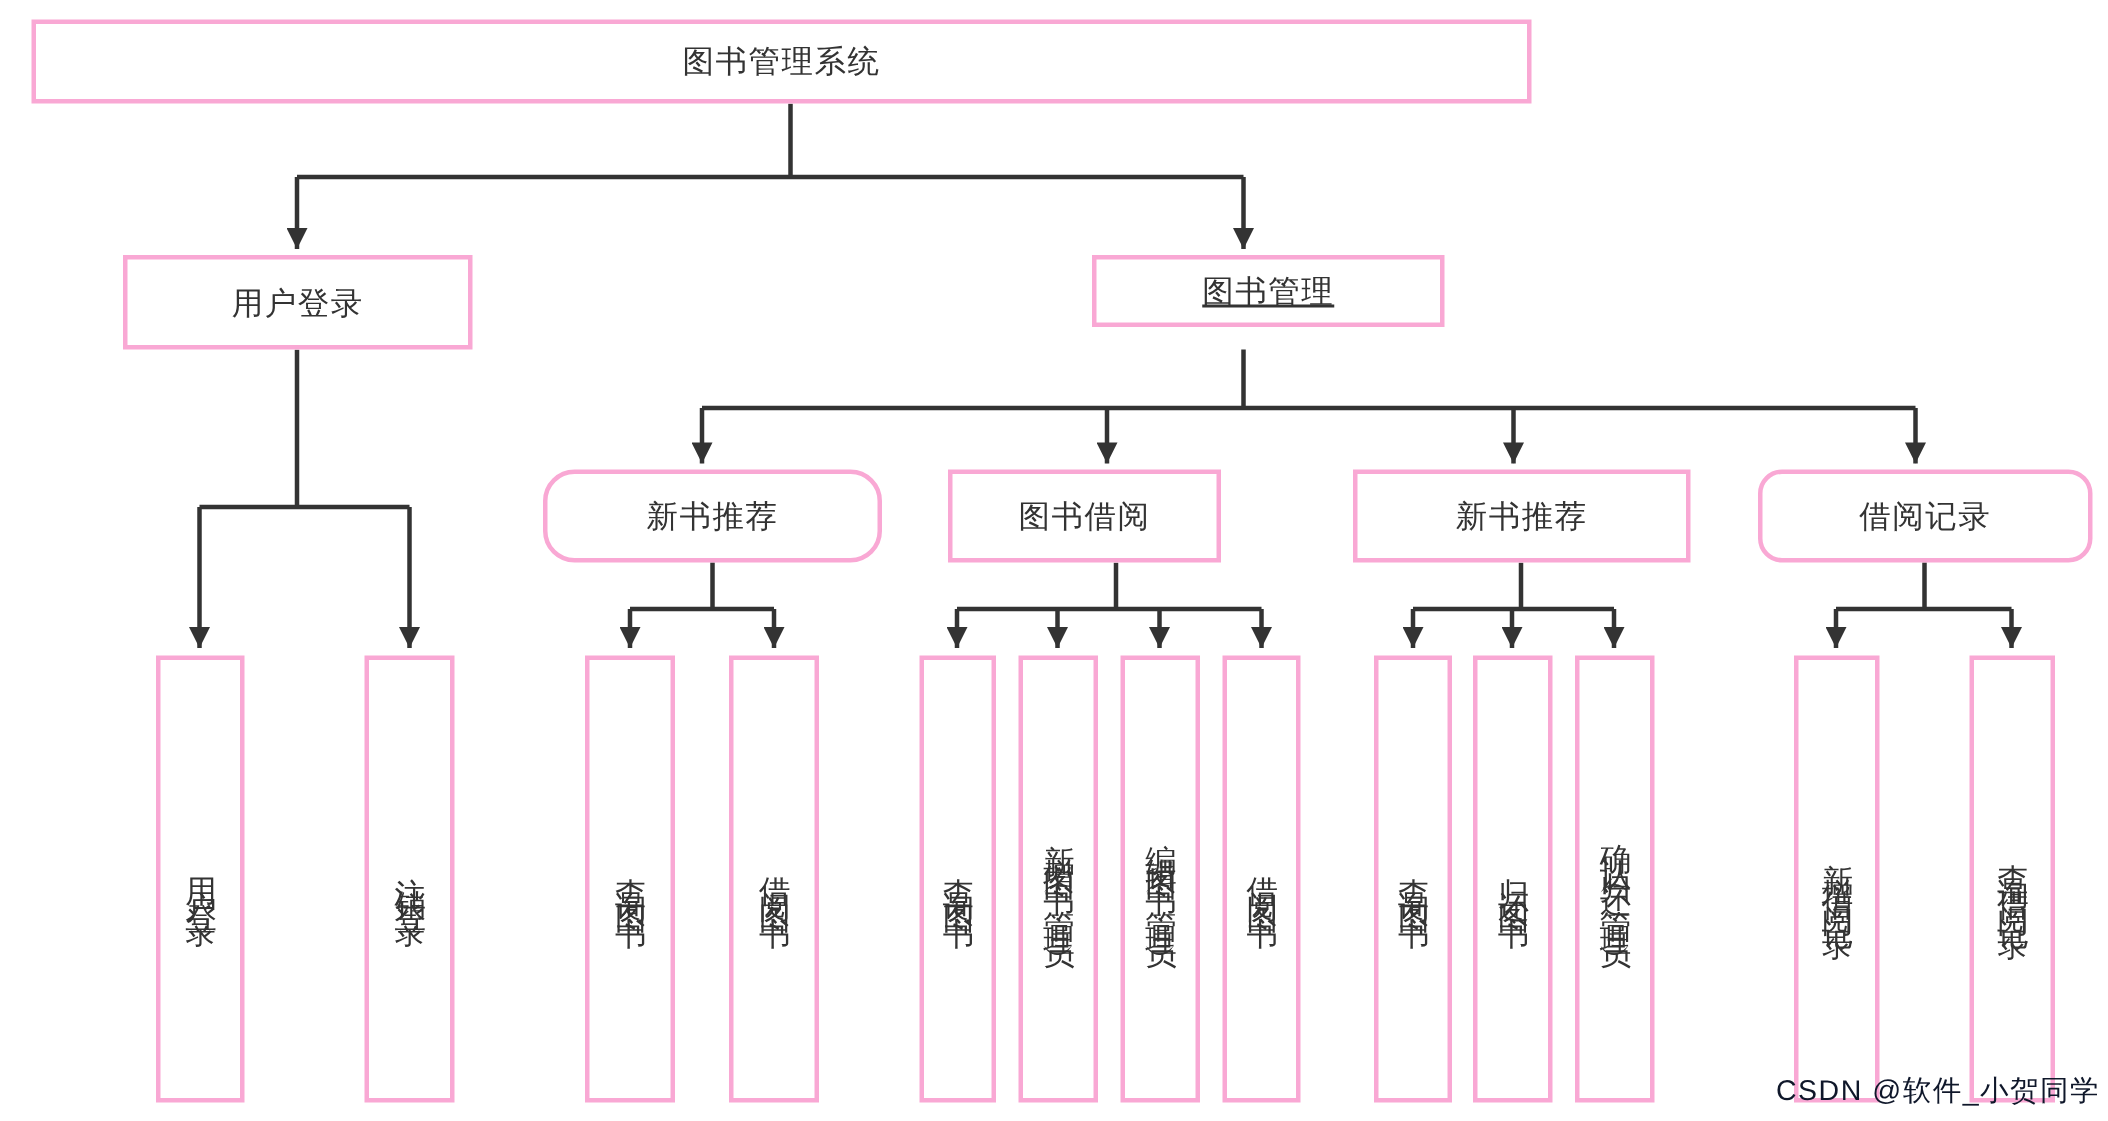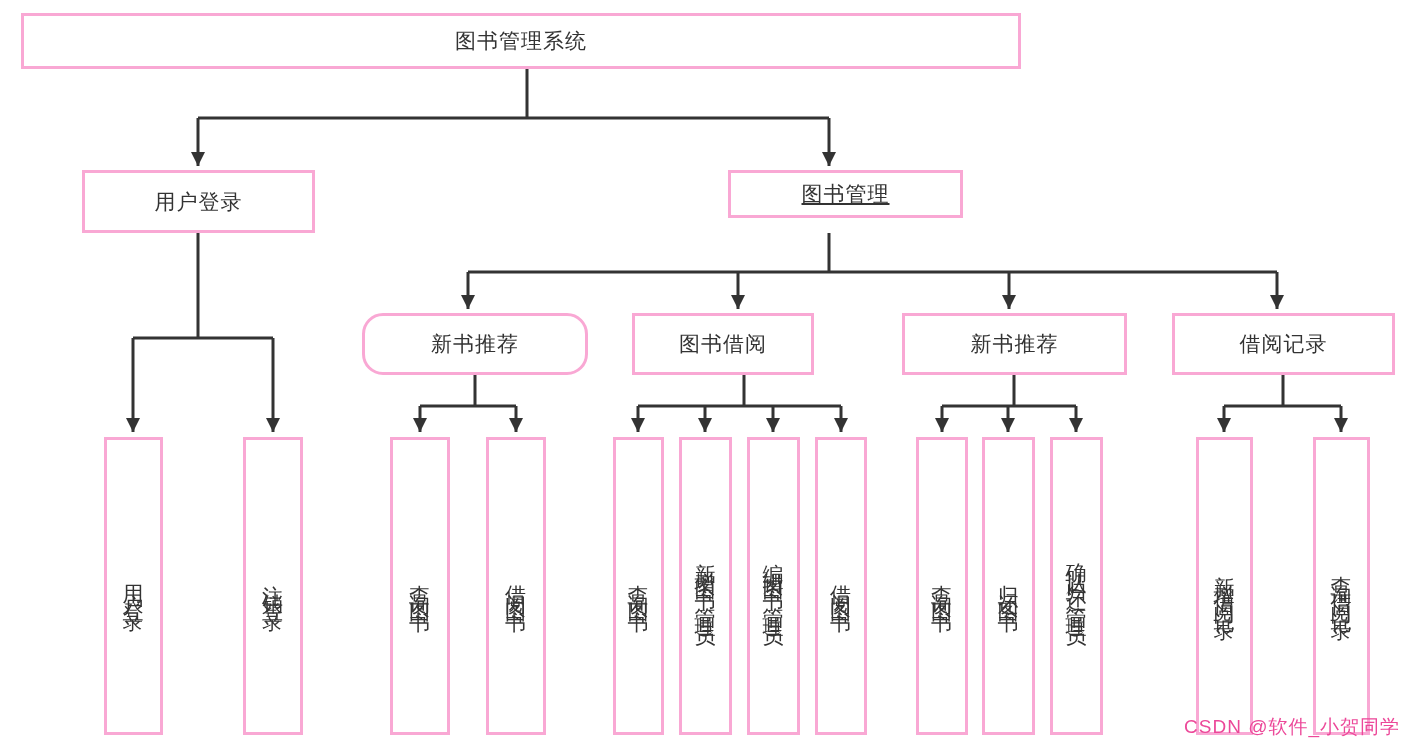--- a/index.html
+++ b/index.html
@@ -13,21 +13,21 @@
     border:3px solid #f9a8d4; color:#333333;
     display:flex; align-items:center; justify-content:center;
     z-index:2; font-size:21px;
   }
   .h-node { letter-spacing:1px; white-space:nowrap; }
   .v-node {
     writing-mode:vertical-lr; text-orientation:mixed;
     letter-spacing:9px; line-height:1;
   }
   .watermark {
-    position:absolute; z-index:6; color:#ec4899; font-size:19px;
+    position:absolute; z-index:6; color:#0f172a; font-size:19px;
     letter-spacing:1px; white-space:nowrap;
   }
 </style>
 </head>
 <body>
 
 <div id="stage">
 
   <svg id="wires" viewBox="0 0 1405 747" xmlns="http://www.w3.org/2000/svg">
     <defs>
@@ -68,21 +68,21 @@
   </svg>
 
   <div class="node h-node" style="left:21px; top:13px; width:1000px; height:56px;">图书管理系统</div>
 
   <div class="node h-node" style="left:82px; top:170px; width:233px; height:63px;">用户登录</div>
   <div class="node h-node" style="left:728px; top:170px; width:235px; height:48px;text-decoration:underline;">图书管理</div>
 
   <div class="node h-node" style="left:362px; top:313px; width:226px; height:62px;border-radius:21px;">新书推荐</div>
   <div class="node h-node" style="left:632px; top:313px; width:182px; height:62px;">图书借阅</div>
   <div class="node h-node" style="left:902px; top:313px; width:225px; height:62px;">新书推荐</div>
-  <div class="node h-node" style="left:1172px; top:313px; width:223px; height:62px;">借阅记录</div>
+  <div class="node h-node" style="left:1172px; top:313px; width:223px; height:62px;border-radius:16px;">借阅记录</div>
 
   <div class="node v-node" style="left:104px; top:437px; width:59px; height:298px;">用户登录</div>
   <div class="node v-node" style="left:243px; top:437px; width:60px; height:298px;">注销登录</div>
 
   <div class="node v-node" style="left:390px; top:437px; width:60px; height:298px;">查询图书</div>
   <div class="node v-node" style="left:486px; top:437px; width:60px; height:298px;">借阅图书</div>
 
   <div class="node v-node" style="left:613px; top:437px; width:51px; height:298px;">查询图书</div>
   <div class="node v-node" style="left:679px; top:437px; width:53px; height:298px;">新增图书（管理员）</div>
   <div class="node v-node" style="left:747px; top:437px; width:53px; height:298px;">编辑图书（管理员）</div>

